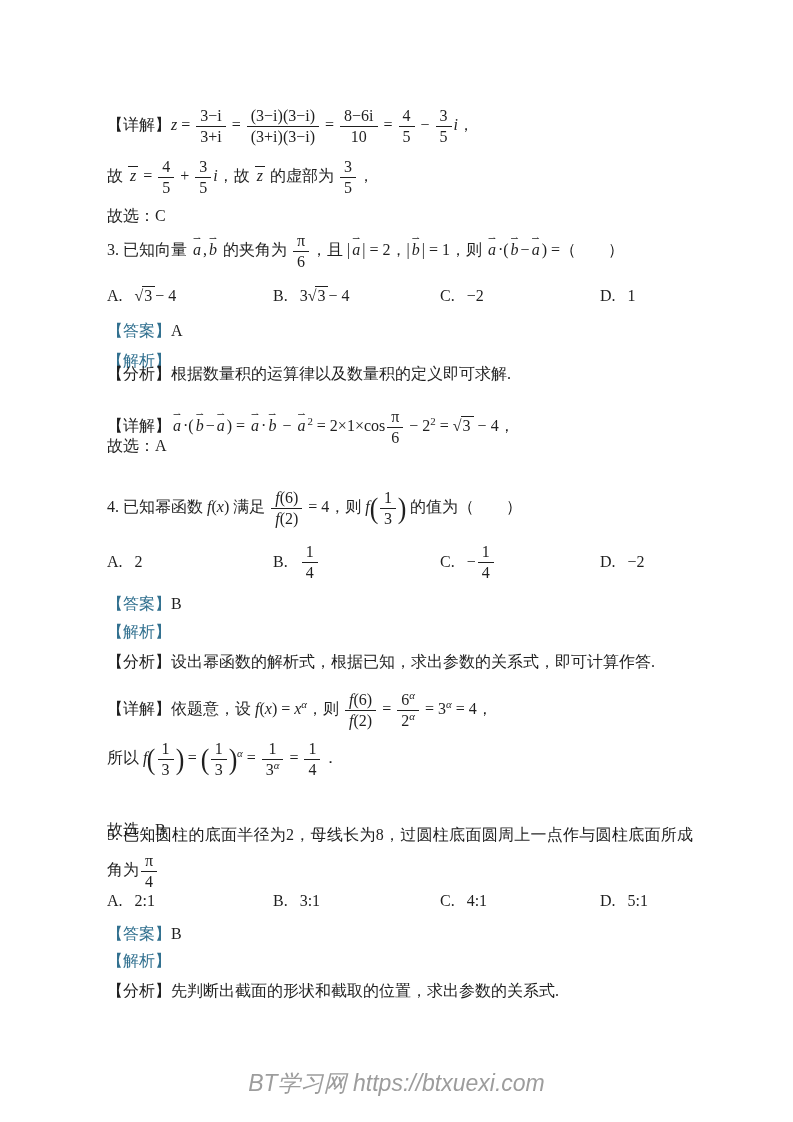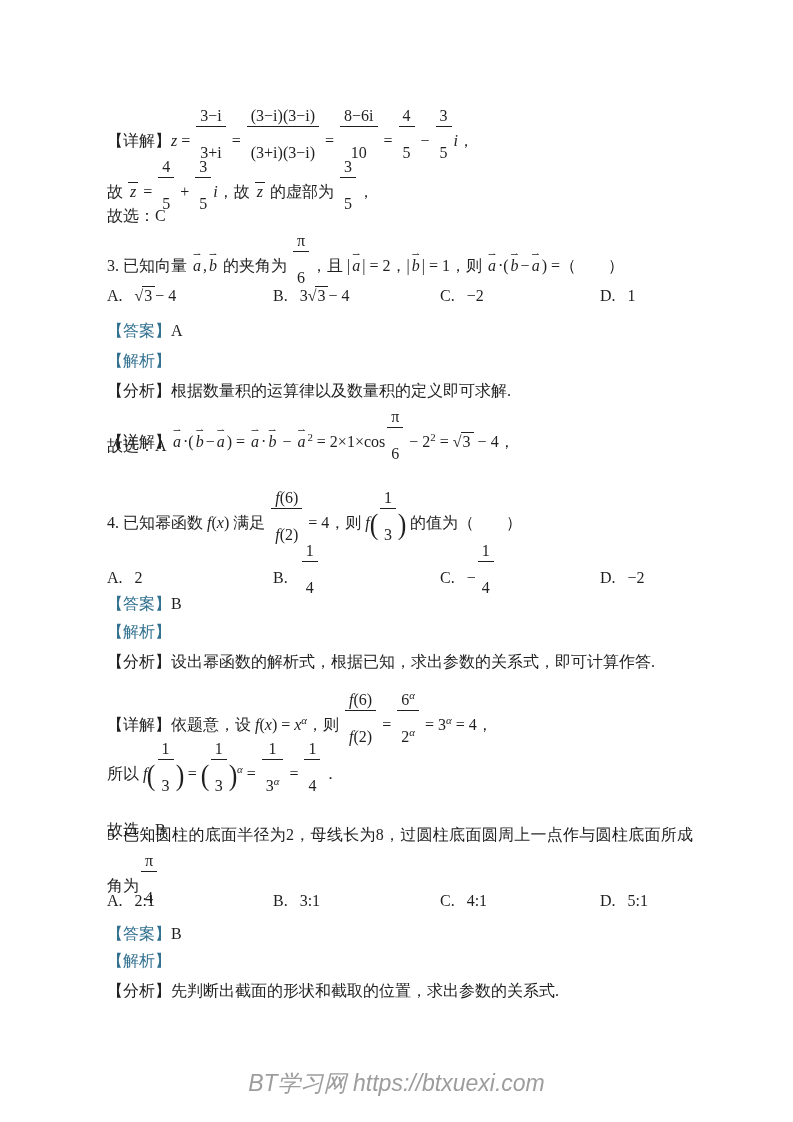--- a/index.html
+++ b/index.html
@@ -30,21 +30,21 @@
   .marker{color:var(--marker);}
   .mt{}
   .vr{font-style:italic;}
   sup{font-size:0.68em;line-height:0;}
   sup.i{font-style:italic;}
   .frac{
     display:inline-block;vertical-align:middle;text-align:center;
     margin:0 2px;
   }
   .frac .num{display:block;padding:0 4px;line-height:1.25;}
-  .frac .den{display:block;padding:16px 4px;line-height:1.25;border-top:1px solid currentColor;}
+  .frac .den{display:block;padding:0 4px;line-height:1.25;border-top:1px solid currentColor;}
   .sqrt{white-space:nowrap;}
   .sqrt .rad{margin-right:-1px;}
   .sqrt .rbody{border-top:1.2px solid currentColor;padding:0 3px 0 2px;}
   .vec{
     display:inline-block;position:relative;font-style:italic;margin:0 2px;
   }
   .vec::after{
     content:"⇀";position:absolute;left:50%;transform:translateX(-50%);
     top:-0.70em;font-size:0.60em;font-style:normal;
   }
@@ -89,21 +89,21 @@
         <span class="mt lbl">C.</span>
         <span class="mt">−2</span>
       </span>
     <span class="cell">
         <span class="mt lbl">D.</span>
         <span class="mt">1</span>
       </span>
   </div>
   <div class="line" style="top:321px"><span class="marker">【答案】</span><span class="mt">A</span></div>
   <div class="line marker" style="top:351px">【解析】</div>
-  <div class="line" style="top:381px">【分析】根据数量积的运算律以及数量积的定义即可求解.</div>
+  <div class="line" style="top:364px">【分析】根据数量积的运算律以及数量积的定义即可求解.</div>
   <div class="line" style="top:407px"><span class="mt">【详解】</span><span class="vec">a</span><span class="mt">·(</span><span class="vec">b</span><span class="mt">−</span><span class="vec">a</span><span class="mt">) = </span><span class="vec">a</span><span class="mt">·</span><span class="vec">b</span><span class="mt"> − </span><span class="vec">a</span><sup>2</sup><span class="mt"> = 2×1×cos</span><span class="frac"><span class="num"><span class="mt">π</span></span><span class="den"><span class="mt">6</span></span></span><span class="mt"> − 2</span><sup>2</sup><span class="mt"> = </span><span class="sqrt"><span class="rad">√</span><span class="rbody">3</span></span><span class="mt"> − 4，</span></div>
   <div class="line" style="top:436px">故选：A</div>
 
   <div class="line" style="top:488px"><span class="mt">4. 已知幂函数 </span><span class="vr">f</span><span class="mt">(</span><span class="vr">x</span><span class="mt">) 满足 </span><span class="frac"><span class="num"><span class="vr">f</span><span class="mt">(6)</span></span><span class="den"><span class="vr">f</span><span class="mt">(2)</span></span></span><span class="mt"> = 4，则 </span><span class="vr">f</span><span class="bigp">(</span><span class="frac"><span class="num"><span class="mt">1</span></span><span class="den"><span class="mt">3</span></span></span><span class="bigp">)</span><span class="mt"> 的值为（　　）</span></div>
   <div class="opts" style="top:541px;height:42px">
     <span class="cell">
         <span class="mt lbl">A.</span>
         <span class="mt">2</span>
       </span>
     <span class="cell">

